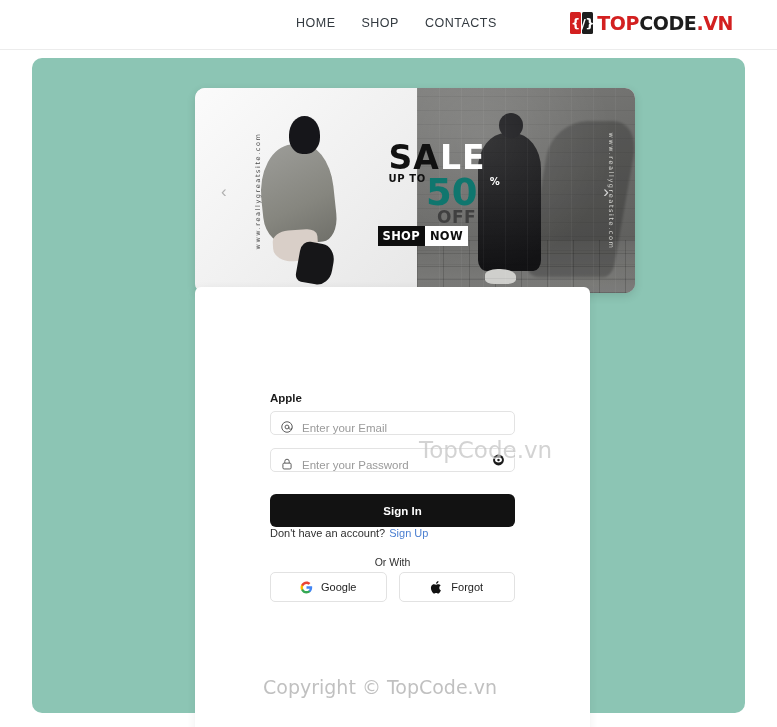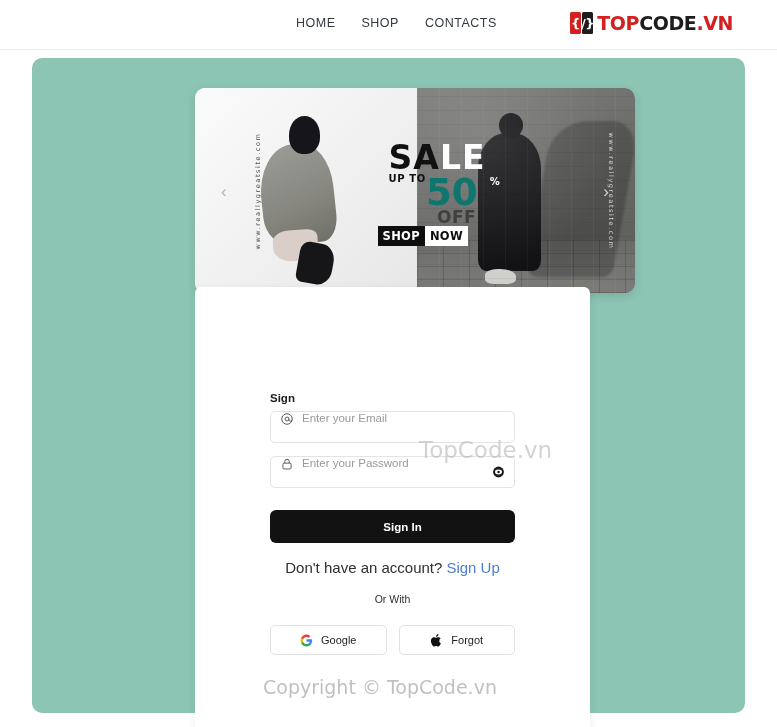--- a/index.html
+++ b/index.html
@@ -218,23 +218,23 @@
   .b-arrow-l { left: 26px; color: rgba(120,120,120,.55); }
   .b-arrow-r { right: 26px; }
 
   
   .form { position: absolute; left: 75px; top: 105px; width: 245px; }
   .field-label {
     font-size: 11.5px; font-weight: 700; color: #1b1b1b;
     margin-bottom: 7px; display: block;
   }
   .input-wrap {
-    position: relative; height: 32px;
+    position: relative; height: 24px;
     border: 1px solid #e3e3e3; border-radius: 5px;
-    display: flex; align-items: flex-start;
+    display: flex; align-items: flex-end;
     background: #fff;
   }
   .input-wrap .lead-icon {
     margin: 0 8px 0 9px; display: flex; align-items: center;
     color: #5b5b5b; flex: none;
   }
   .input-wrap input {
     border: 0; outline: 0; flex: 1;
     font-size: 11.5px; color: #2a2a2a;
     font-family: "Liberation Sans", sans-serif;
@@ -261,29 +261,29 @@
 
   .signin-btn {
     margin-top: 22px; width: 100%; height: 33px;
     background: #121212; color: #fff;
     border: 0; border-radius: 6px; cursor: pointer;
     font-size: 11.5px; font-weight: 700;
     font-family: "Liberation Sans", sans-serif;
     padding-left: 20px;
   }
   .signup-row {
-    margin-top: 16px; text-align: center;
-    font-size: 15px; color: #2f2f2f;
+    text-align: left;
+    font-size: 11px; color: #2f2f2f;
   }
   .signup-row a { color: #4b7fd1; text-decoration: none; margin-left: 4px; }
   .orwith {
     margin-top: 17px; text-align: center;
     font-size: 10.5px; color: #2f2f2f;
   }
-  .social-row { display: flex; gap: 12px; margin-top: 20px; }
+  .social-row { display: flex; gap: 12px; margin-top: 4px; }
   .social-btn {
     flex: 1; height: 30px;
     border: 1px solid #e2e2e2; border-radius: 5px;
     background: #fff; cursor: pointer;
     display: flex; align-items: center; justify-content: center; gap: 8px;
     font-size: 11px; color: #1e1e1e;
     font-family: "Liberation Sans", sans-serif;
   }
 
   
@@ -392,21 +392,21 @@
       <span class="now">NOW</span>
     </div>
 
     <span class="b-arrow b-arrow-l">‹</span>
     <span class="b-arrow b-arrow-r">›</span>
   </div>
 
   <div class="card">
     <div class="form">
 
-      <label class="field-label">Sign</label>
+      <label class="field-label">Apple</label>
       <div class="input-wrap">
         <span class="lead-icon">
           <svg width="14" height="14" viewBox="0 0 24 24" fill="none" stroke="currentColor" stroke-width="1.7">
             <circle cx="12" cy="12" r="9"></circle>
             <circle cx="12" cy="12" r="3.3"></circle>
             <path d="M15.3 12v2.2a2.4 2.4 0 0 0 4.7-.7"></path>
           </svg>
         </span>
         <input type="text" placeholder="Enter your Email" style="">
       </div>

